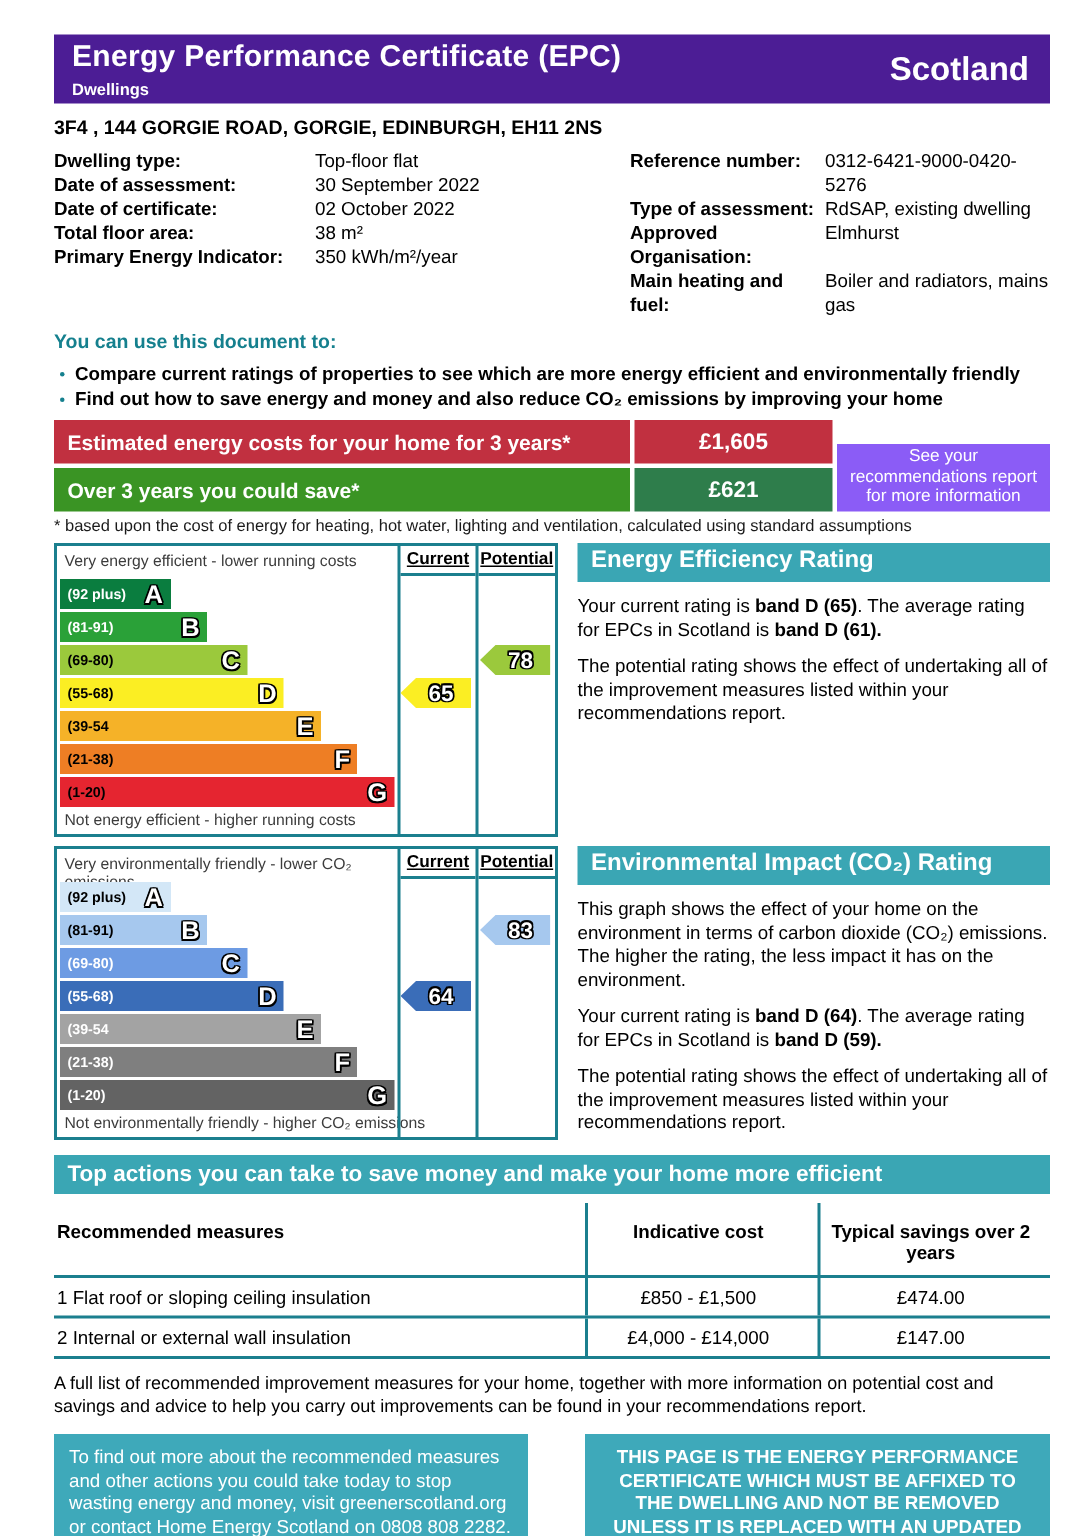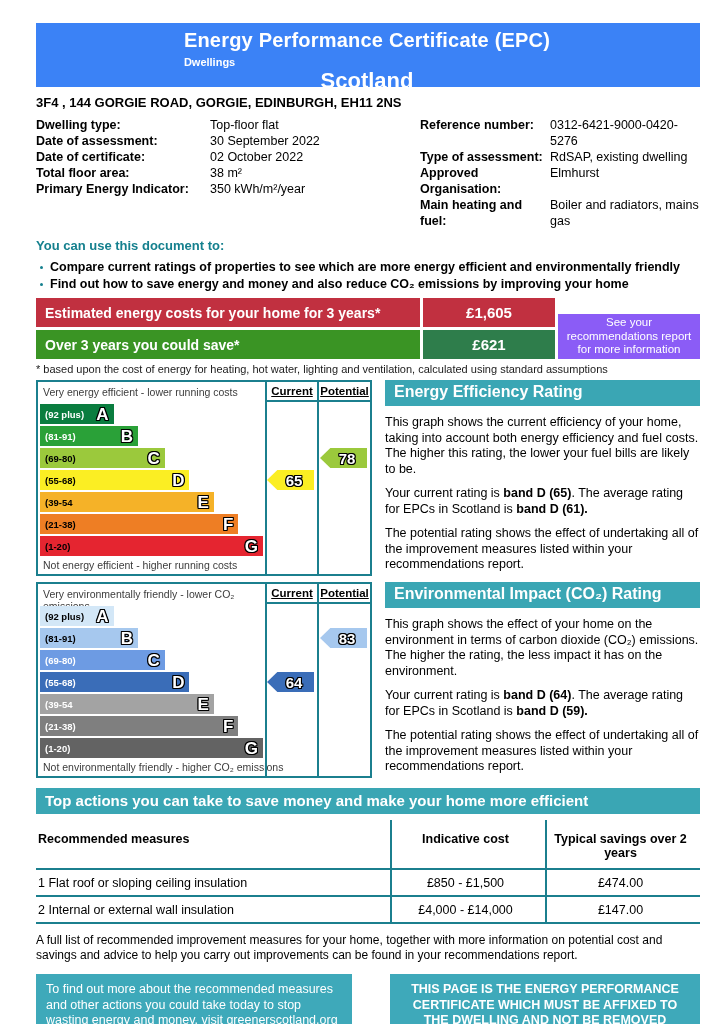--- a/index.html
+++ b/index.html
@@ -1,21 +1,21 @@
 <!DOCTYPE html>
 <html><head>
 <meta charset="utf-8">
 <style>
   * { margin:0; padding:0; box-sizing:border-box; }
   html,body { background:#fff; }
   body { width:724px; height:1024px; font-family:"Liberation Sans","DejaVu Sans",sans-serif; color:#000; }
   .page { width:724px; height:1024px; padding:23px 24px 0 36px; }
 
   
-  .masthead { background:#3b82f6; color:#fff; height:64px; display:flex; justify-content:space-between; align-items:center; padding:6px 14px 6px 12px;flex-direction:column; }
+  .masthead { background:#4c1d95; color:#fff; height:46px; display:flex; justify-content:space-between; align-items:center; padding:6px 14px 6px 12px; }
   .masthead .titles { display:flex; flex-direction:column; justify-content:center; }
   .masthead .title { font-size:20px; font-weight:bold; letter-spacing:.2px; }
   .masthead .subtitle { font-size:11px; font-weight:bold; margin-top:4px; }
   .masthead .region { font-size:22px; font-weight:bold; }
 
   .address { margin-top:8px; font-size:13px; font-weight:bold; }
 
   
   .details { margin-top:7px; display:grid; grid-template-columns:372px 1fr; column-gap:12px; font-size:12.5px; line-height:16px; }
   .drow { display:grid; }
@@ -215,21 +215,20 @@
         </div>
         <div class="chart-col potential">
           <div class="col-header">Potential</div>
         </div>
         <div class="arrow potential" style="background: rgb(155, 201, 60); top: 66px;">
           <span>78</span>
         </div>
       </div>
     <div class="panel">
       <div class="panel-header">Energy Efficiency Rating</div>
-      <p>This graph shows the current efficiency of your home, taking into account both energy efficiency and fuel costs. The higher this rating, the lower your fuel bills are likely to be.</p>
       <p>Your current rating is <b>band D (65)</b>. The average rating for EPCs in Scotland is <b>band D (61).</b></p>
       <p>The potential rating shows the effect of undertaking all of the improvement measures listed within your recommendations report.</p>
     </div>
   </div>
 
   <div class="rating-section">
     <div class="chart" id="chart-1">
         <div class="chart-toplabel">Very environmentally friendly - lower CO₂ emissions</div>
         <div class="bands">
           <div class="band-row">

